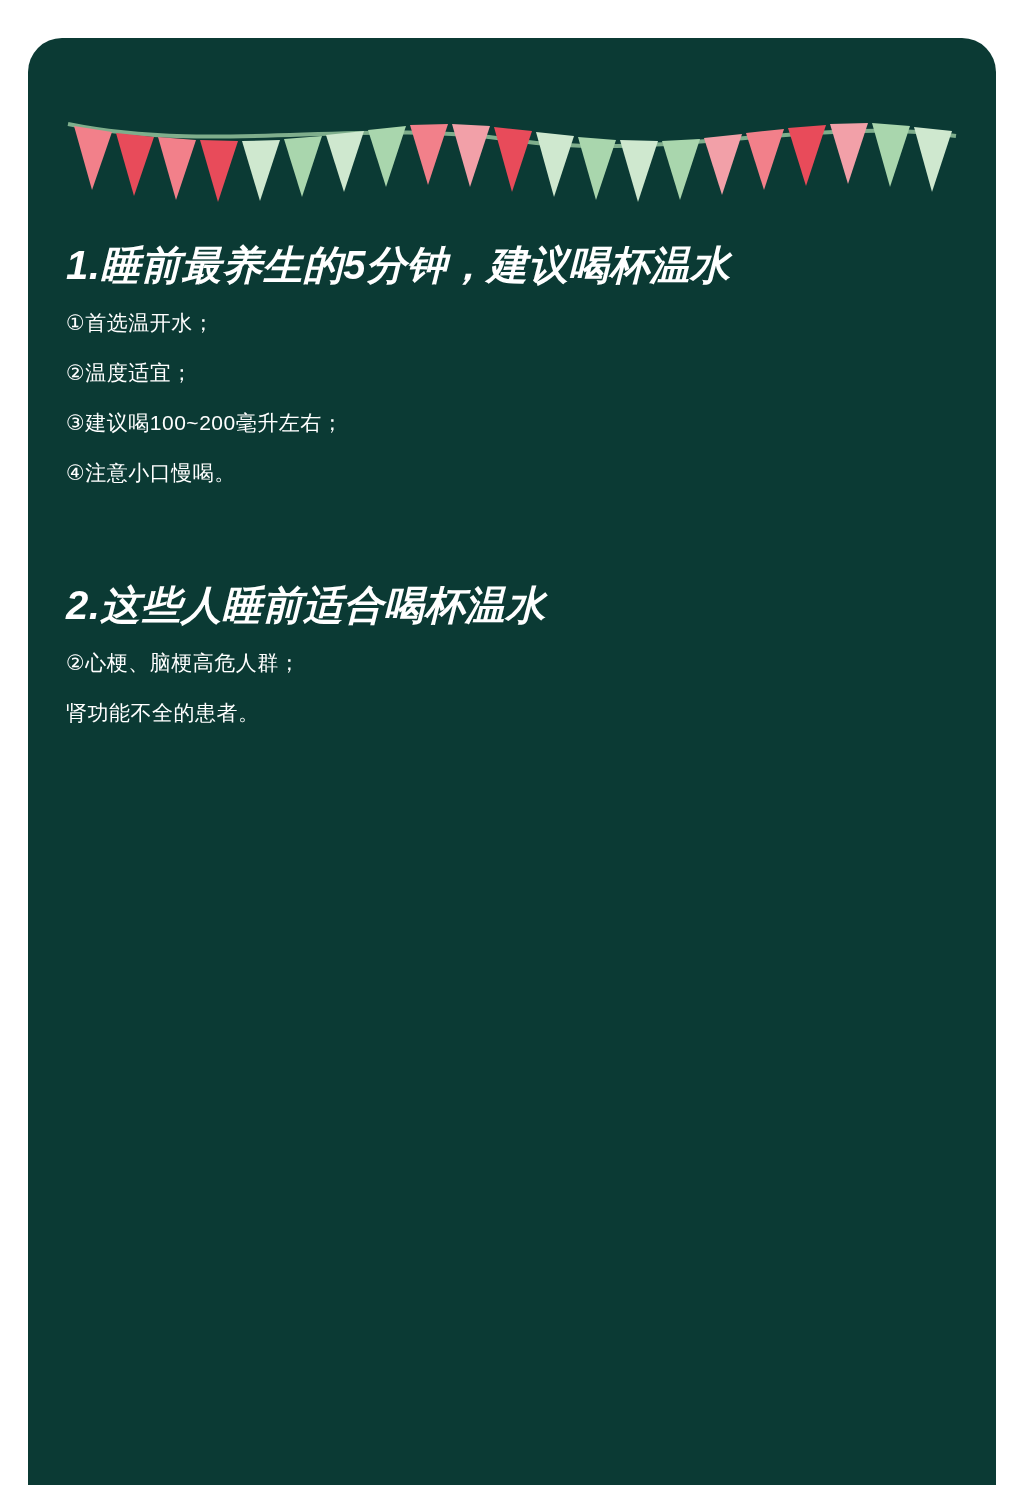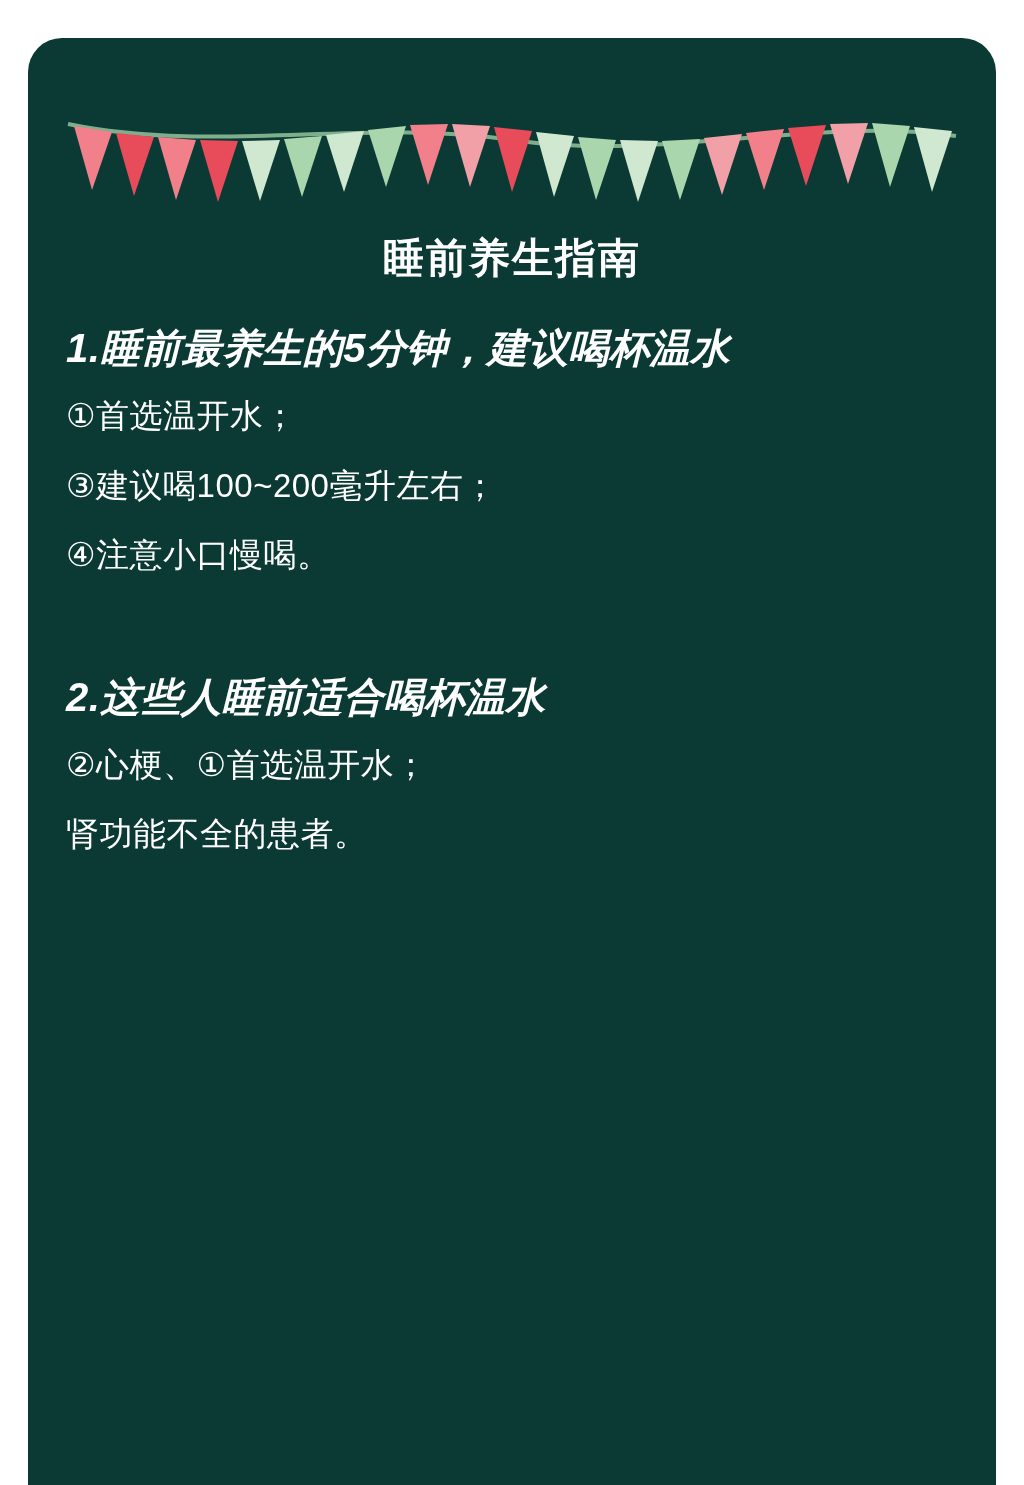--- a/index.html
+++ b/index.html
@@ -54,21 +54,21 @@
   .section { margin-bottom: 8px; }
   .section-heading {
     font-size: 40px;
     font-weight: bold;
     line-height: 1.55;
     margin: 0 0 10px 4px;
     letter-spacing: 0.5px;
     font-style: italic;
   }
   .item {
-    font-size: 33px;
+    font-size: 21px;
     line-height: 1.62;
     margin: 0 0 16px 4px;
     font-weight: normal;
     letter-spacing: 0.5px;
   }
   .gap { height: 68px; }
 </style>
 </head>
 <body>
 
@@ -99,34 +99,34 @@
         <polygon points="724,18 762,15 742,76" fill="#e84b5a"></polygon>
         <polygon points="766,14 804,13 784,74" fill="#f2a0a8"></polygon>
         <polygon points="808,13 846,16 826,77" fill="#a9d6ad"></polygon>
         <polygon points="850,17 888,21 868,82" fill="#cfe8cf"></polygon>
       </g>
     </svg>
   </div>
 
   <div class="content">
 
-    <h1 class="doc-title">睡前养生指南</h1>
 
     <div class="section">
       <div class="section-heading">1.睡前最养生的5分钟，建议喝杯温水</div>
       <p class="item">①首选温开水；</p>
+      <p class="item">②温度适宜；</p>
       <p class="item">③建议喝100~200毫升左右；</p>
       <p class="item">④注意小口慢喝。</p>
     </div>
 
     <div class="gap"></div>
 
     <div class="section">
       <div class="section-heading">2.这些人睡前适合喝杯温水</div>
-      <p class="item">②心梗、①首选温开水；</p>
+      <p class="item">②心梗、脑梗高危人群；</p>
       <p class="item">肾功能不全的患者。</p>
     </div>
 
     <div class="gap"></div>
 
 
   </div>
 </div>
 
 </body></html>

